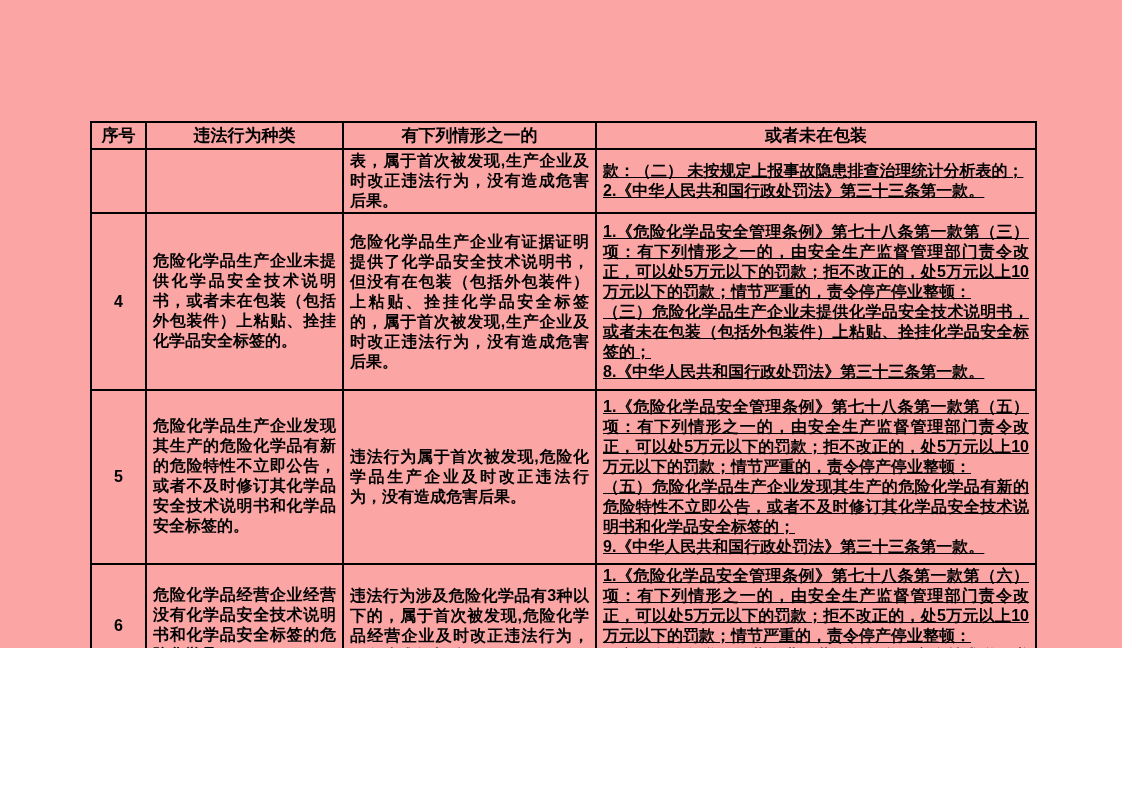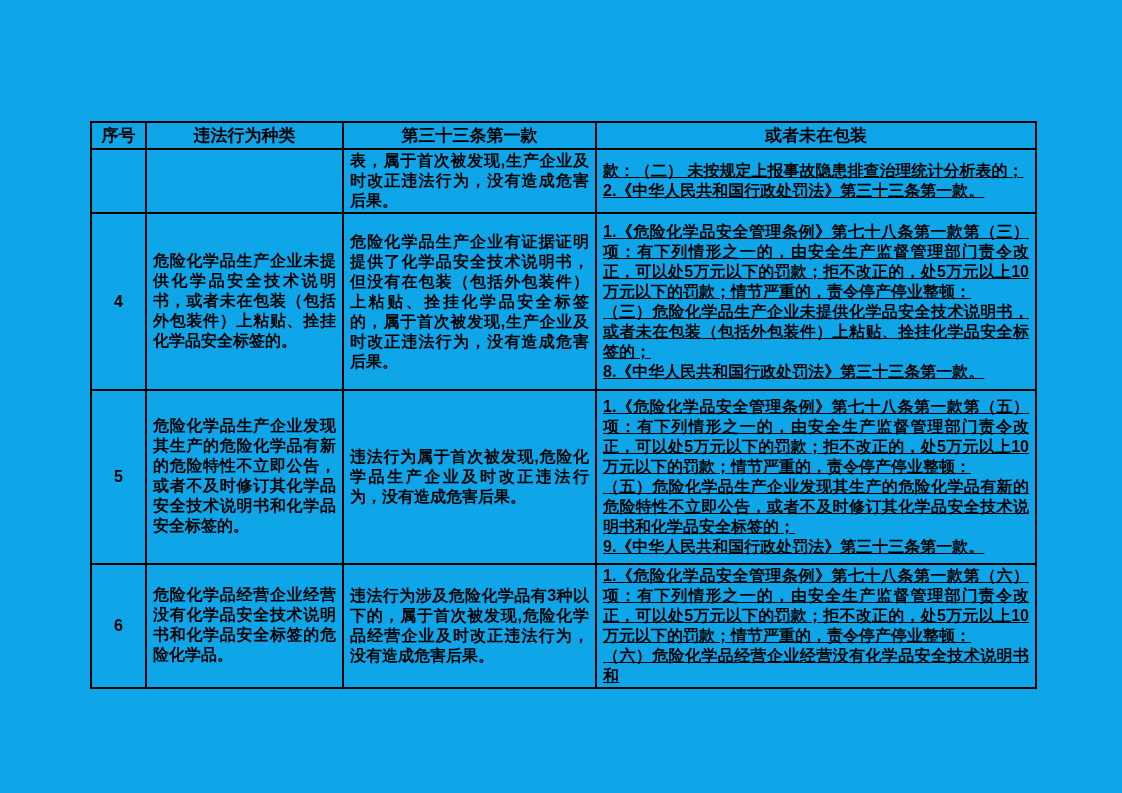--- a/index.html
+++ b/index.html
@@ -3,22 +3,22 @@
 <meta charset="utf-8">
 <style>
   html, body {
     margin: 0;
     padding: 0;
     background: #ffffff;
   }
   .page {
     position: relative;
     width: 1122px;
-    height: 793px;
-    background: #0ea5e9;
+    height: 648px;
+    background: #fca5a5;
     color: #000000;
     font-family: "Liberation Sans", "DejaVu Sans", sans-serif;
     overflow: hidden;
   }
   table.doc {
     position: absolute;
     left: 90px;
     top: 121px;
     width: 945px;
     border-collapse: collapse;
@@ -86,21 +86,21 @@
     <colgroup>
       <col style="width:55px">
       <col style="width:197px">
       <col style="width:253px">
       <col style="width:440px">
     </colgroup>
     <thead>
       <tr>
         <th>序号</th>
         <th>违法行为种类</th>
-        <th>第三十三条第一款</th>
+        <th>有下列情形之一的</th>
         <th>或者未在包装</th>
       </tr>
     </thead>
     <tbody>
       <tr class="r1">
         <td class="c-no"></td>
         <td class="c-violation"></td>
         <td class="c-cond">表，属于首次被发现,生产企业及时改正违法行为，没有造成危害后果。</td>
         <td class="c-legal">款：（二） 未按规定上报事故隐患排查治理统计分析表的；
 2.《中华人民共和国行政处罚法》第三十三条第一款。</td>

